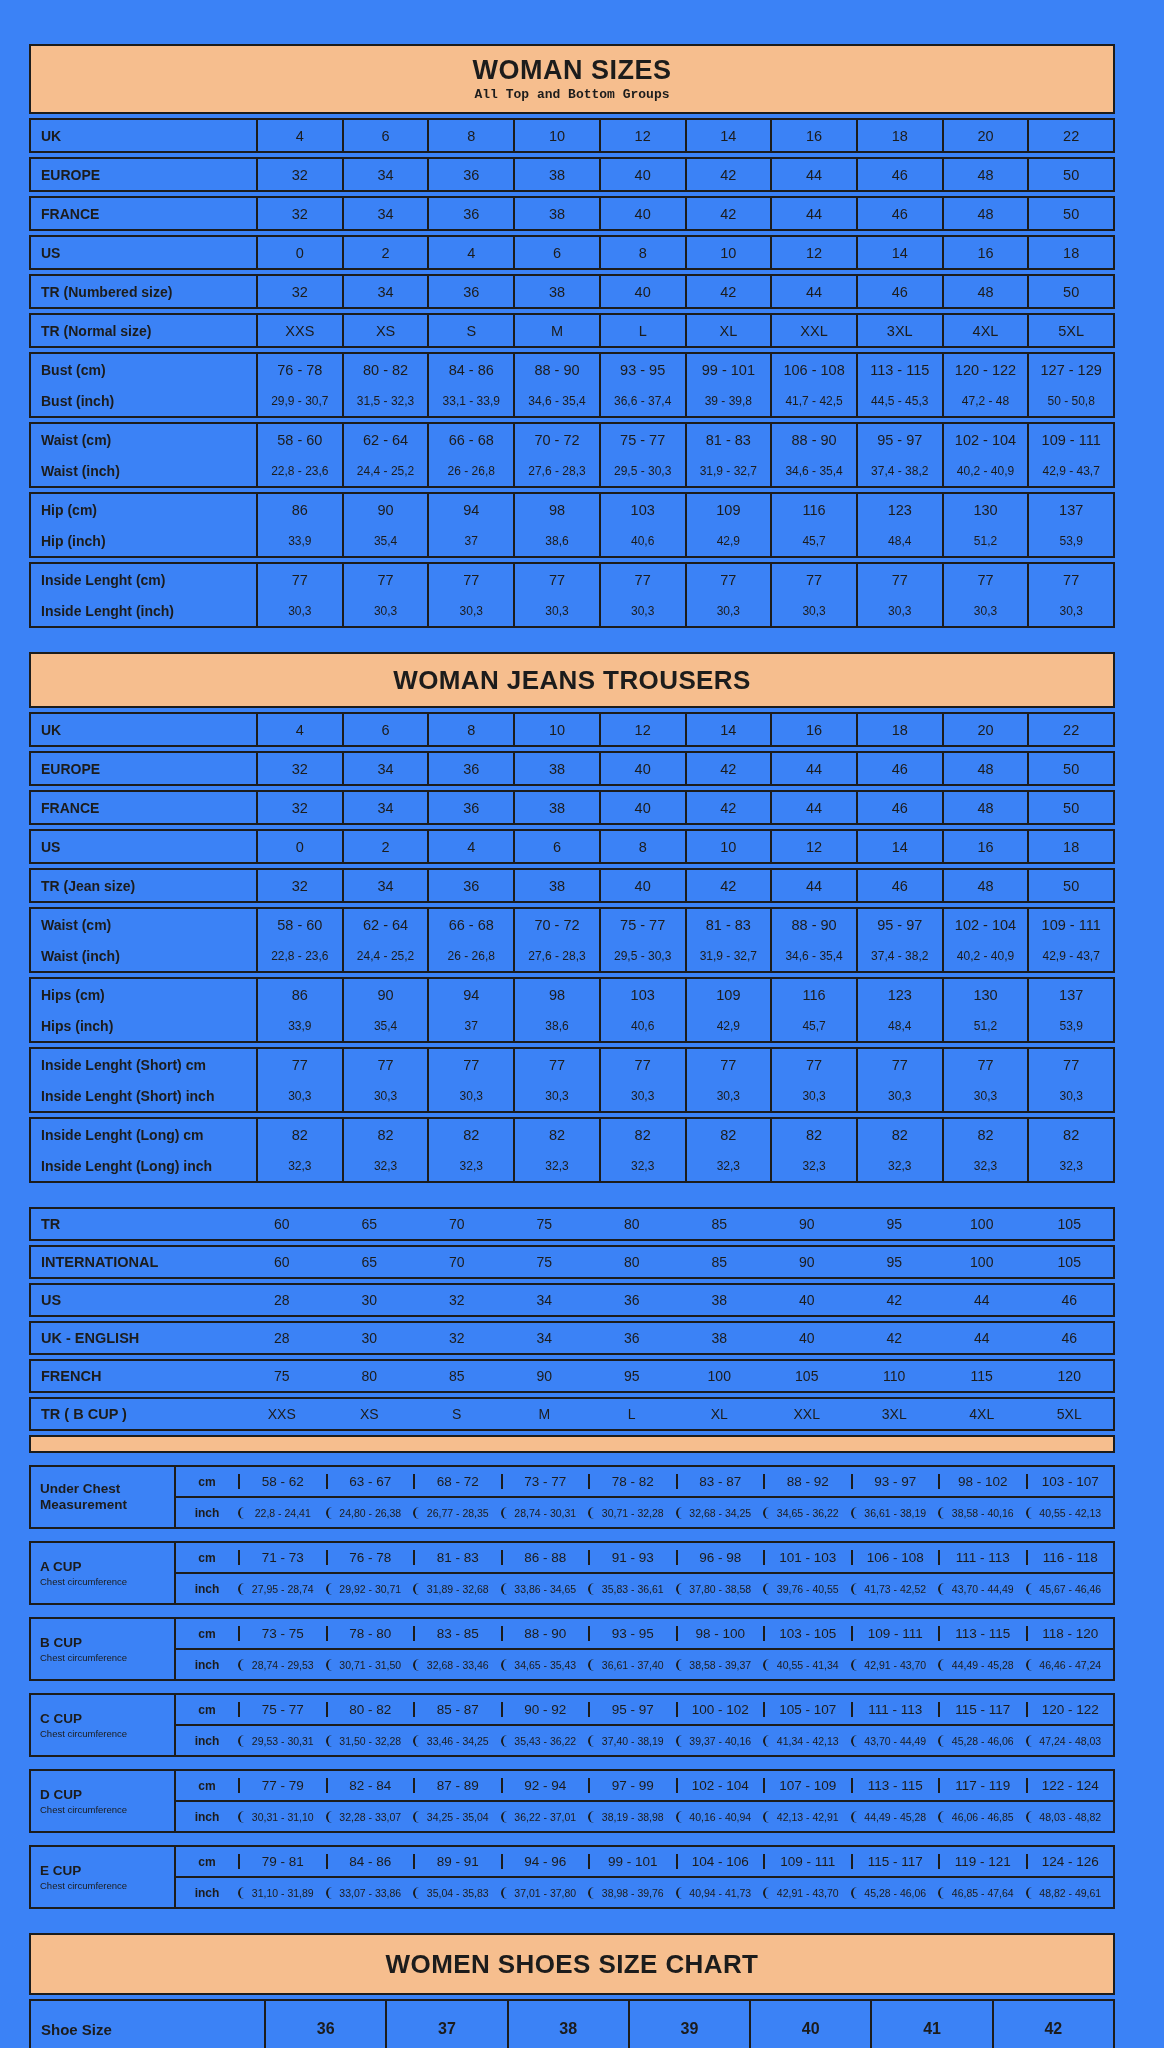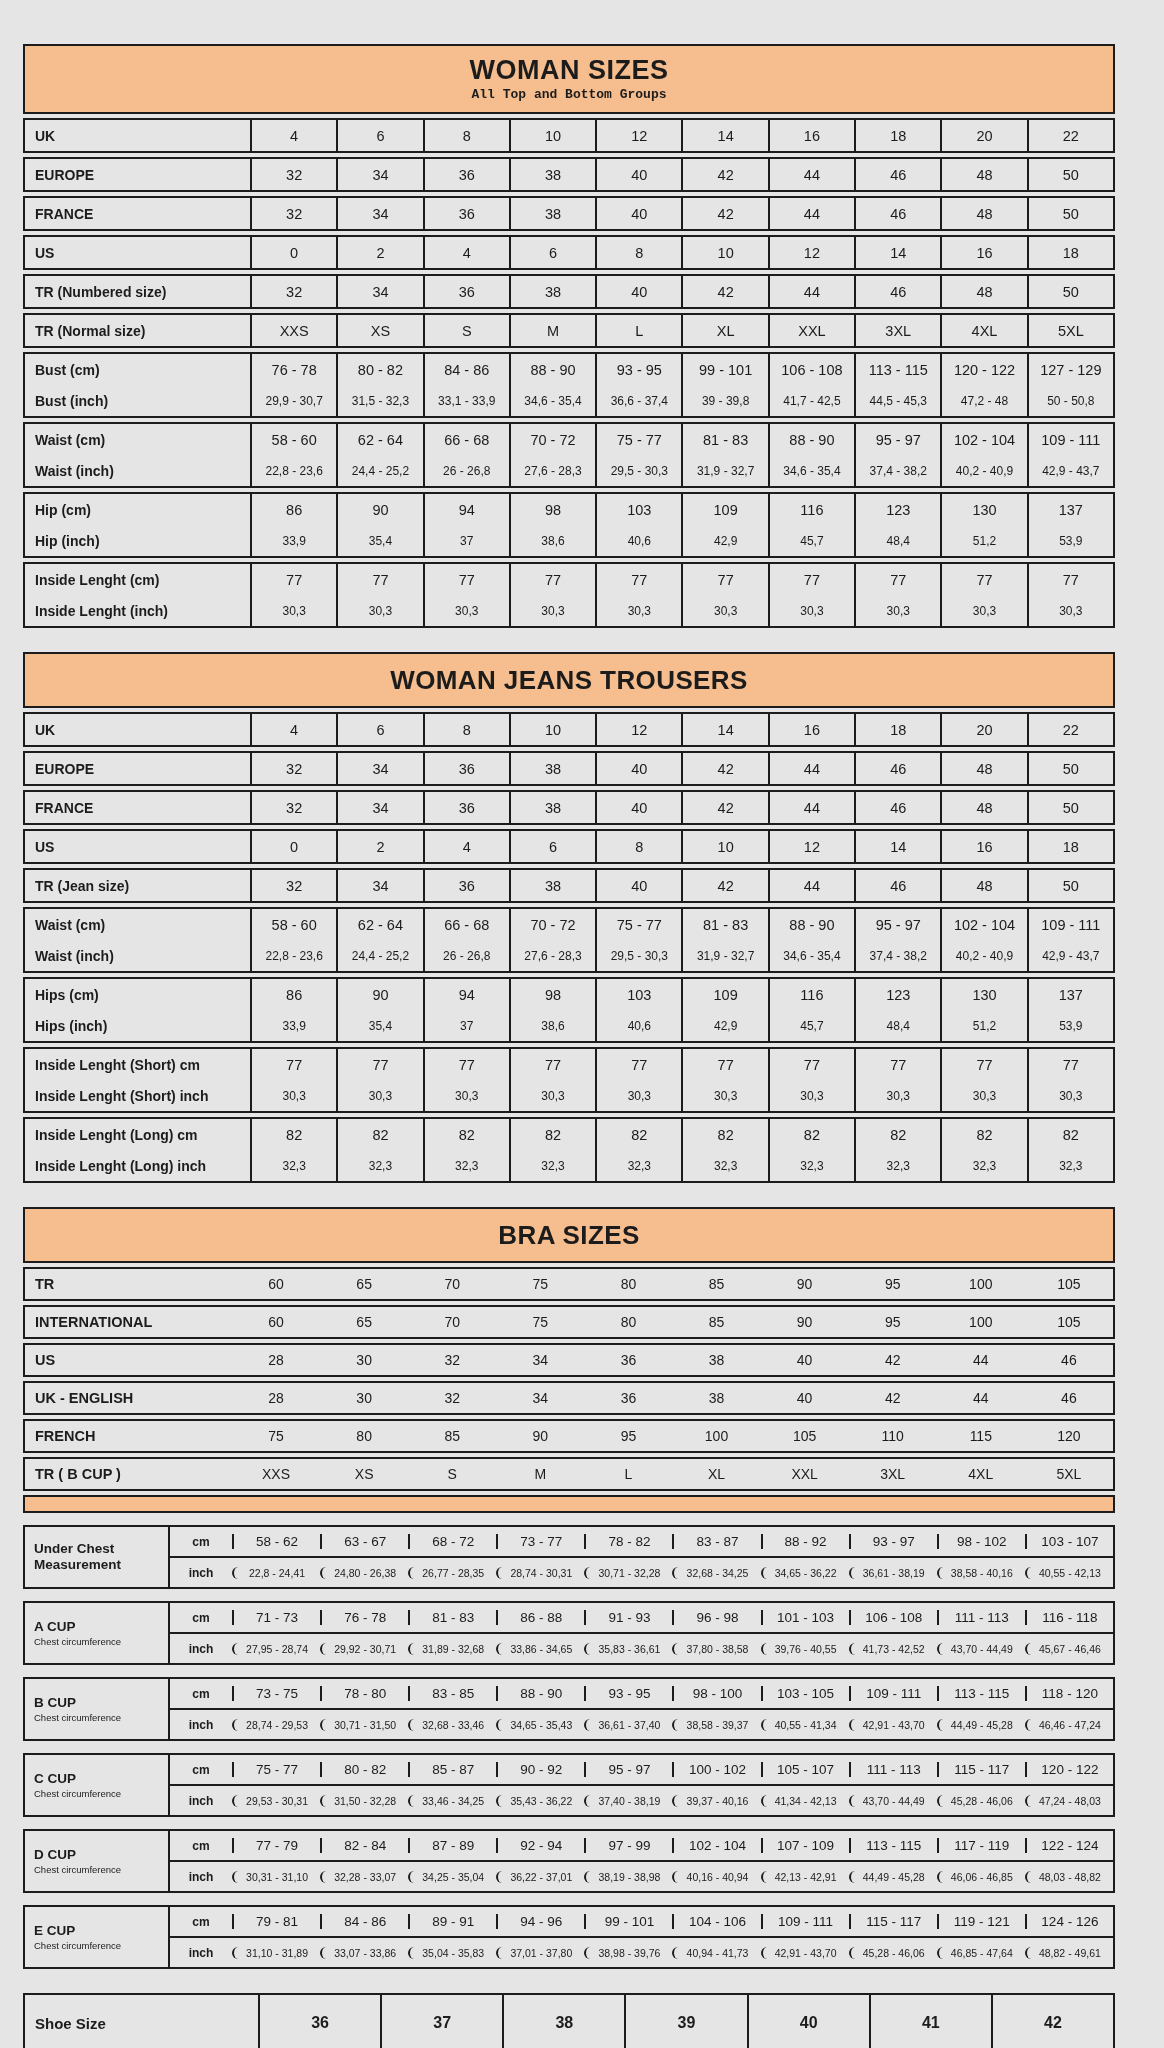--- a/index.html
+++ b/index.html
@@ -2,21 +2,21 @@
 <html><head>
 <meta charset="utf-8">
 <style>
   :root{
     --peach:#f6be8e;
     --ink:#1c1c1c;
   }
   html,body{margin:0;padding:0;background:#ffffff;}
   .sheet{
     width:1164px;height:2048px;box-sizing:border-box;
-    padding:44px 49px 10px 23px;background:#e5e5e5;overflow:hidden;
+    padding:44px 49px 10px 29px;background:#3b82f6;overflow:hidden;
     font-family:"Liberation Sans",sans-serif;color:var(--ink);
   }
   .tbl{margin-bottom:24px;}
   .thead{
     background:var(--peach);border:2px solid var(--ink);
     display:flex;flex-direction:column;justify-content:center;align-items:center;
     text-align:center;margin-bottom:4px;
   }
   .thead.tall{height:66px;}
   .thead.std{height:52px;}
@@ -481,23 +481,20 @@
             <div class="vcell">32,3</div>
             <div class="vcell">32,3</div>
             <div class="vcell">32,3</div>
             <div class="vcell">32,3</div>
           </div>
         </div>
       </div>
   </section>
 
   <section class="tbl">
-    <header class="thead std">
-      <div class="title-md">BRA SIZES</div>
-    </header>
     <div id="bra-plain">
         <div class="bra-plain">
           <div class="lcell">TR</div>
           <div class="spacer"></div>
           <div class="vcell">60</div>
           <div class="vcell">65</div>
           <div class="vcell">70</div>
           <div class="vcell">75</div>
           <div class="vcell">80</div>
           <div class="vcell">85</div>
@@ -779,20 +776,23 @@
               <div class="vcell">45,28 - 46,06</div>
               <div class="vcell">46,85 - 47,64</div>
               <div class="vcell">48,82 - 49,61</div>
             </div>
           </div>
         </div>
       </div>
   </section>
 
   <section class="tbl">
+    <header class="thead shoes">
+      <div class="title-md">WOMEN SHOES SIZE CHART</div>
+    </header>
     <div class="shoes-box" id="shoes-box">
         <div class="shoes-row sizes">
           <div class="lcell">Shoe Size</div>
           <div class="vcell">36</div>
           <div class="vcell">37</div>
           <div class="vcell">38</div>
           <div class="vcell">39</div>
           <div class="vcell">40</div>
           <div class="vcell">41</div>
           <div class="vcell">42</div>

